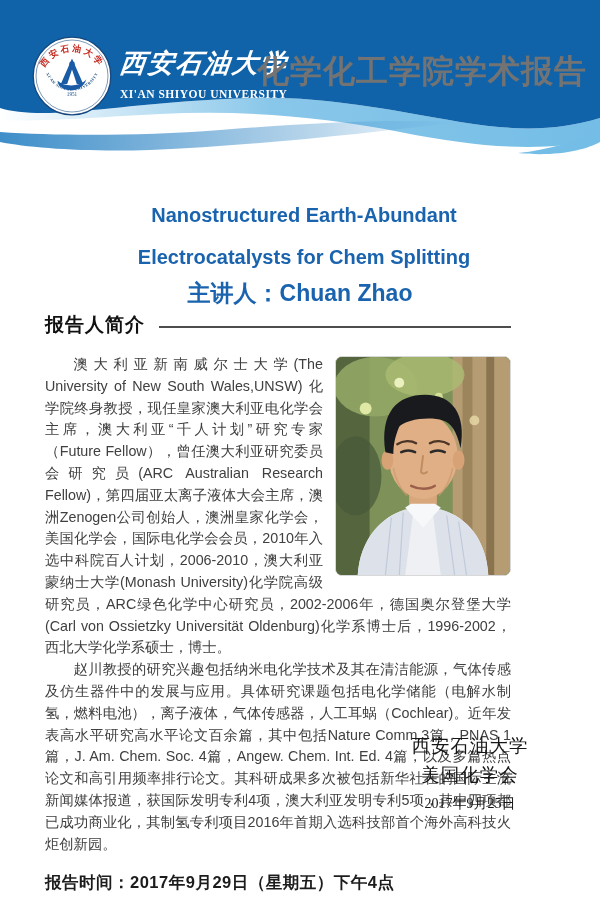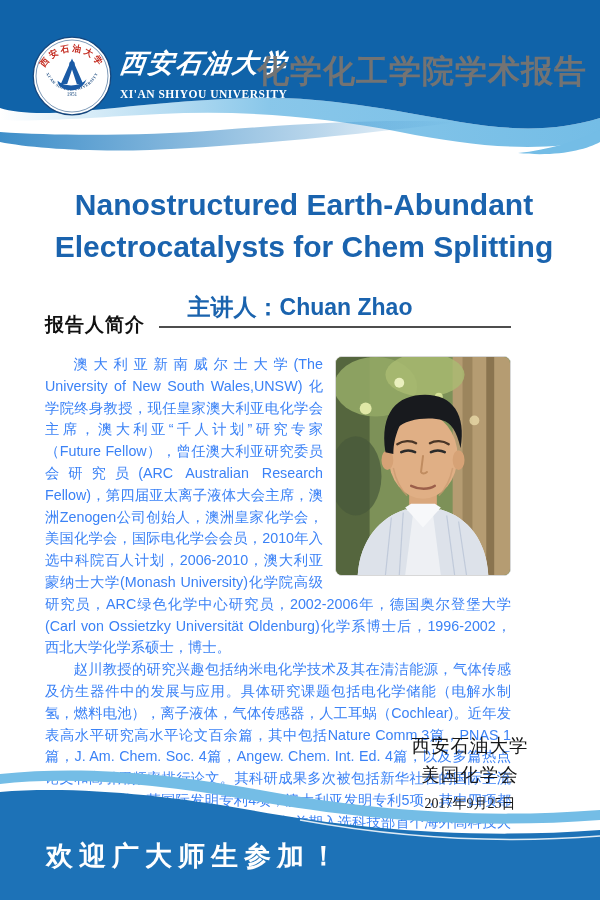--- a/index.html
+++ b/index.html
@@ -24,29 +24,29 @@
     margin-top:7px;white-space:nowrap;
     font-family:"Liberation Serif","DejaVu Serif",serif;
   }
   .banner-title{
     position:absolute;right:13px;top:50px;color:#737373;font-size:32px;
     font-weight:bold;letter-spacing:1px;white-space:nowrap;
   }
   
   .title-block{position:absolute;top:170px;left:0;width:600px;text-align:center;}
   .main-title{
-    margin:14px 0 0;color:#1a63ae;font-weight:bold;font-size:30px;line-height:42px;padding-left:8px;
-  }
-  .speaker-line{margin-top:24px;color:#1a63ae;font-size:23px;font-weight:bold;}
+    margin:24px 0 0;color:#1a63ae;font-weight:bold;font-size:20px;line-height:42px;padding-left:8px;
+  }
+  .speaker-line{margin-top:0;color:#1a63ae;font-size:23px;font-weight:bold;}
   
   .content{position:absolute;top:312px;left:0;width:556px;padding:0 45px;}
   .section-head{display:flex;align-items:center;gap:14px;}
   .section-head .hd{font-size:19px;font-weight:bold;color:#111;white-space:nowrap;letter-spacing:1px;}
   .section-head .rule{flex:1;height:2px;background:#4d4d4d;margin-top:4px;}
-  .bio{margin-top:16px;font-size:14.3px;line-height:21.8px;color:#3b82f6;text-align:justify;}
+  .bio{margin-top:16px;font-size:14.3px;line-height:21.8px;color:#404040;text-align:justify;}
   .bio p{margin:0;text-indent:2em;}
   .photo{
     float:right;width:176px;height:220px;margin:2px 0 10px 12px;
     border:1px solid #d8d8d8;border-radius:7px;overflow:hidden;background:#7a8f55;
   }
   .photo svg{display:block;width:100%;height:100%;}
   .meta{margin-top:14px;font-size:16.5px;line-height:27px;font-weight:bold;color:#1c1c1c;letter-spacing:0.5px;}
   .signature{
     position:absolute;right:40px;top:731px;width:180px;text-align:center;z-index:4;
     color:#161616;
@@ -200,25 +200,14 @@
       <div>报告地点：西安石油大学雁塔校区西阶第三会议室</div>
     </div>
   </div>
 
   <div class="signature">
     <div class="sig-line">西安石油大学</div>
     <div class="sig-line">美国化学会</div>
     <div class="sig-date">2017年9月25日</div>
   </div>
 
-  <div class="footer">
-    <svg viewBox="0 0 600 132" preserveAspectRatio="none">
-
-      <path fill="#74bde6" d="M0,6 C80,-2 160,4 260,22 C360,40 470,52 600,42 L600,52 C470,62 350,50 250,32 C160,16 70,8 0,16 Z"></path>
-
-      <path fill="#1d72b7" d="M0,24 C70,18 160,26 250,42 C350,60 470,72 600,62 L600,132 L0,132 Z"></path>
-
-      <path fill="none" stroke="#ffffff" stroke-width="1.6" opacity="0.85" d="M300,52 C400,70 500,76 600,68"></path>
-    </svg>
-    <div class="welcome">欢迎广大师生参加！</div>
-  </div>
 
 </div>
 
 </body></html>

